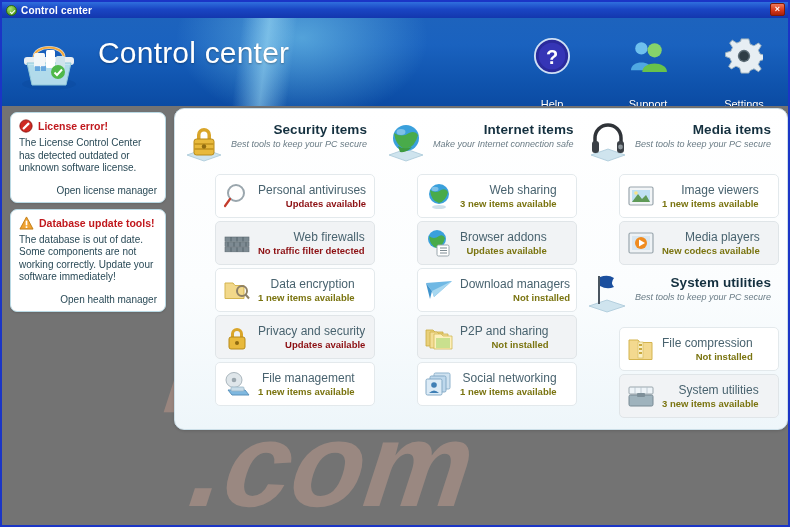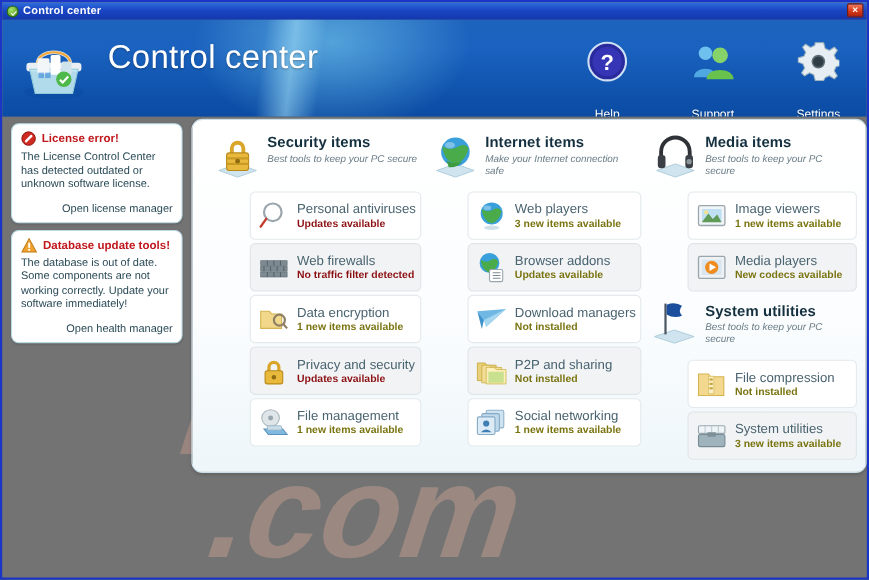--- a/index.html
+++ b/index.html
@@ -135,22 +135,23 @@
     z-index: 2;
   }
   .panel {
     background: linear-gradient(180deg, #ffffff 0%, #fbfdfe 55%, #eef6fa 100%);
     border: 1px solid #ccdfe8;
     border-radius: 10px;
     box-shadow: 0 1px 3px rgba(0,0,0,.15);
   }
   .items-panel {
     position: relative; height: 322px;
-    padding: 6px 8px 4px 16px;
+    padding: 6px 8px 4px 4px;
     overflow: hidden;
+    text-align: right;
   }
   .grid {
     display: grid;
     grid-template-columns: 1fr 1fr 1fr;
     column-gap: 6px;
     position: relative; z-index: 2;
   }
   .col { display: flex; flex-direction: column; gap: 3px; }
 
   .sect {
@@ -425,21 +426,21 @@
             <div class="tile">
               <div class="ticon">
                 <svg viewBox="0 0 30 30" width="30" height="30">
                   <ellipse cx="15" cy="26" rx="7" ry="2" fill="#cfe0ea"></ellipse>
                   <circle cx="15" cy="13" r="10" fill="#3aa0dc"></circle>
                   <path d="M6 9 q6 4 11 0 q5 -2 7 2 q-2 9 -9 11 q-8 -2 -9 -13 z" fill="#49ab4a"></path>
                   <ellipse cx="11" cy="8" rx="3.5" ry="2.2" fill="#fff" opacity=".35"></ellipse>
                 </svg>
               </div>
               <div class="ttxt">
-                <div class="tname">Web players</div>
+                <div class="tname">Web sharing</div>
                 <div class="tstat" style="color:#7a7410">3 new items available</div>
               </div>
             </div>
 
             <div class="tile alt">
               <div class="ticon">
                 <svg viewBox="0 0 30 30" width="30" height="30">
                   <circle cx="13" cy="11" r="9" fill="#3aa0dc"></circle>
                   <path d="M5 8 q5 4 10 0 q4 -2 6 2 q-2 8 -8 10 q-7 -2 -8 -12 z" fill="#49ab4a"></path>
                   <rect x="13" y="17" width="12" height="11" rx="1.5" fill="#fff" stroke="#9aa6ad" stroke-width="1"></rect>

